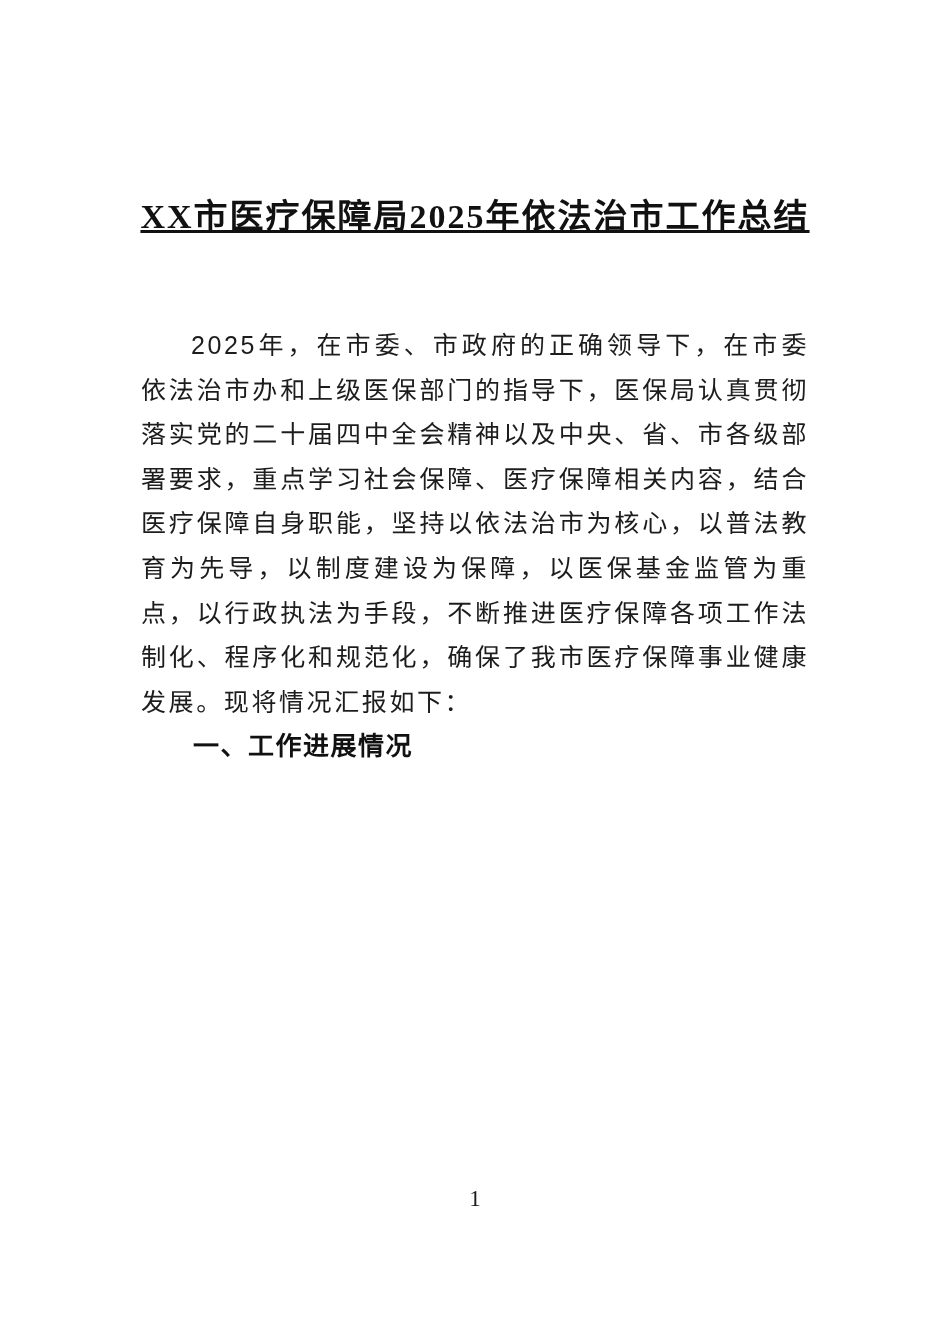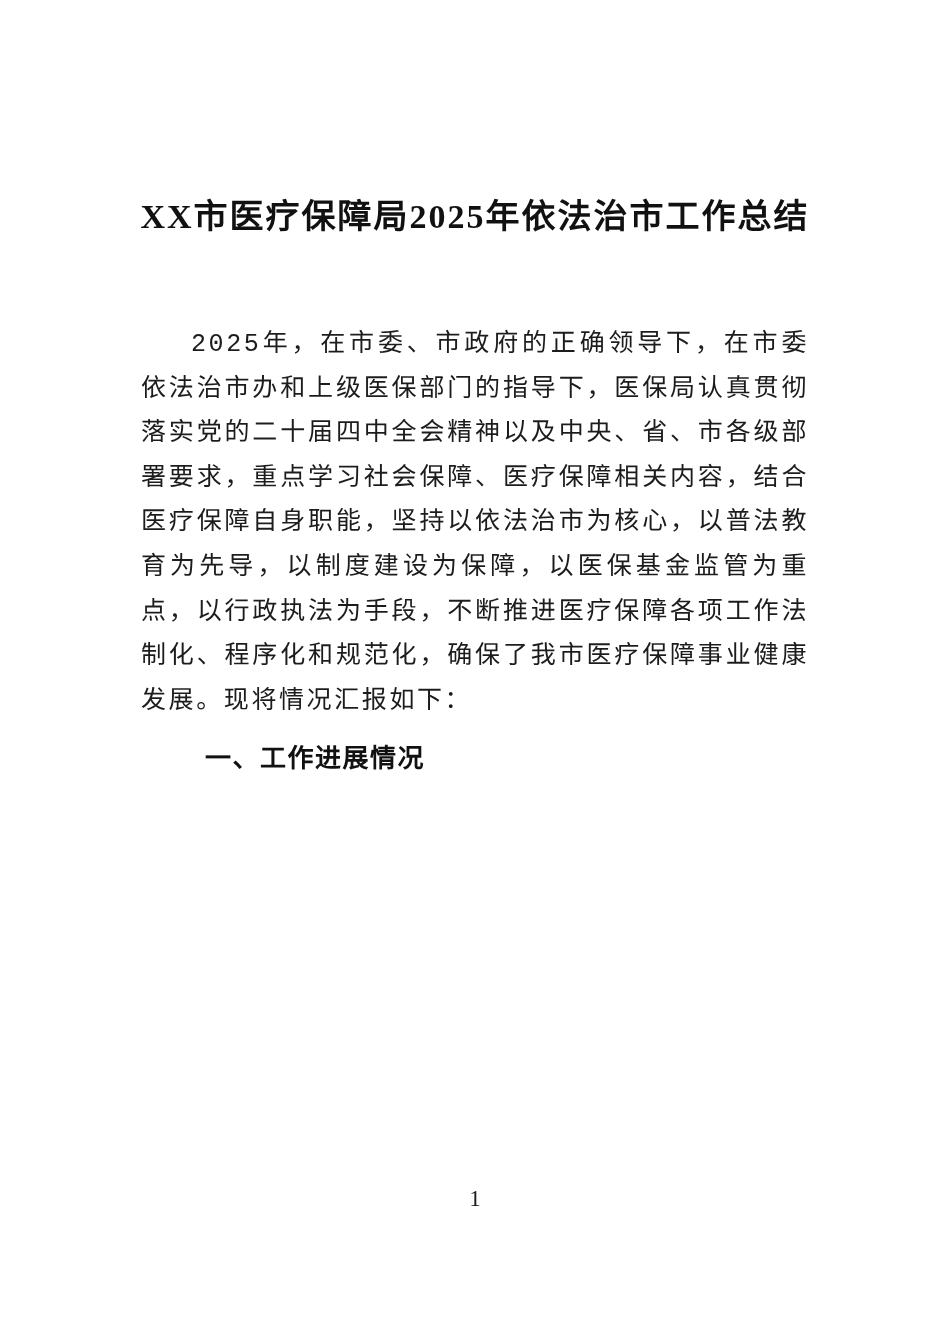--- a/index.html
+++ b/index.html
@@ -20,37 +20,38 @@
   .doc-title {
     margin: 0;
     padding-top: 182px;
     text-align: center;
     font-family: "Liberation Serif", "DejaVu Serif", serif;
     font-weight: 700;
     font-size: 34px;
     line-height: 70px;
     letter-spacing: 2px;
     color: #111111;
+    text-decoration: underline;
   }
   .content {
     width: 668px;
     margin: 71px auto 0 auto;
   }
   .para {
     margin: 0;
-    font-family: Liberation Mono, monospace;
+    font-family: Liberation Sans, sans-serif;
     font-size: 25px;
     line-height: 44.6px;
     letter-spacing: 2.6px;
     text-align: justify;
     text-indent: 2em;
     color: #1c1c1c;
   }
   .section-heading {
-    margin: 12px;
+    margin: 0;
     font-family: "Liberation Sans", "DejaVu Sans", sans-serif;
     font-weight: 700;
     font-size: 26px;
     line-height: 44.6px;
     letter-spacing: 1.5px;
     text-indent: 2em;
     text-align: left;
     color: #111111;
   }
   .page-number {

